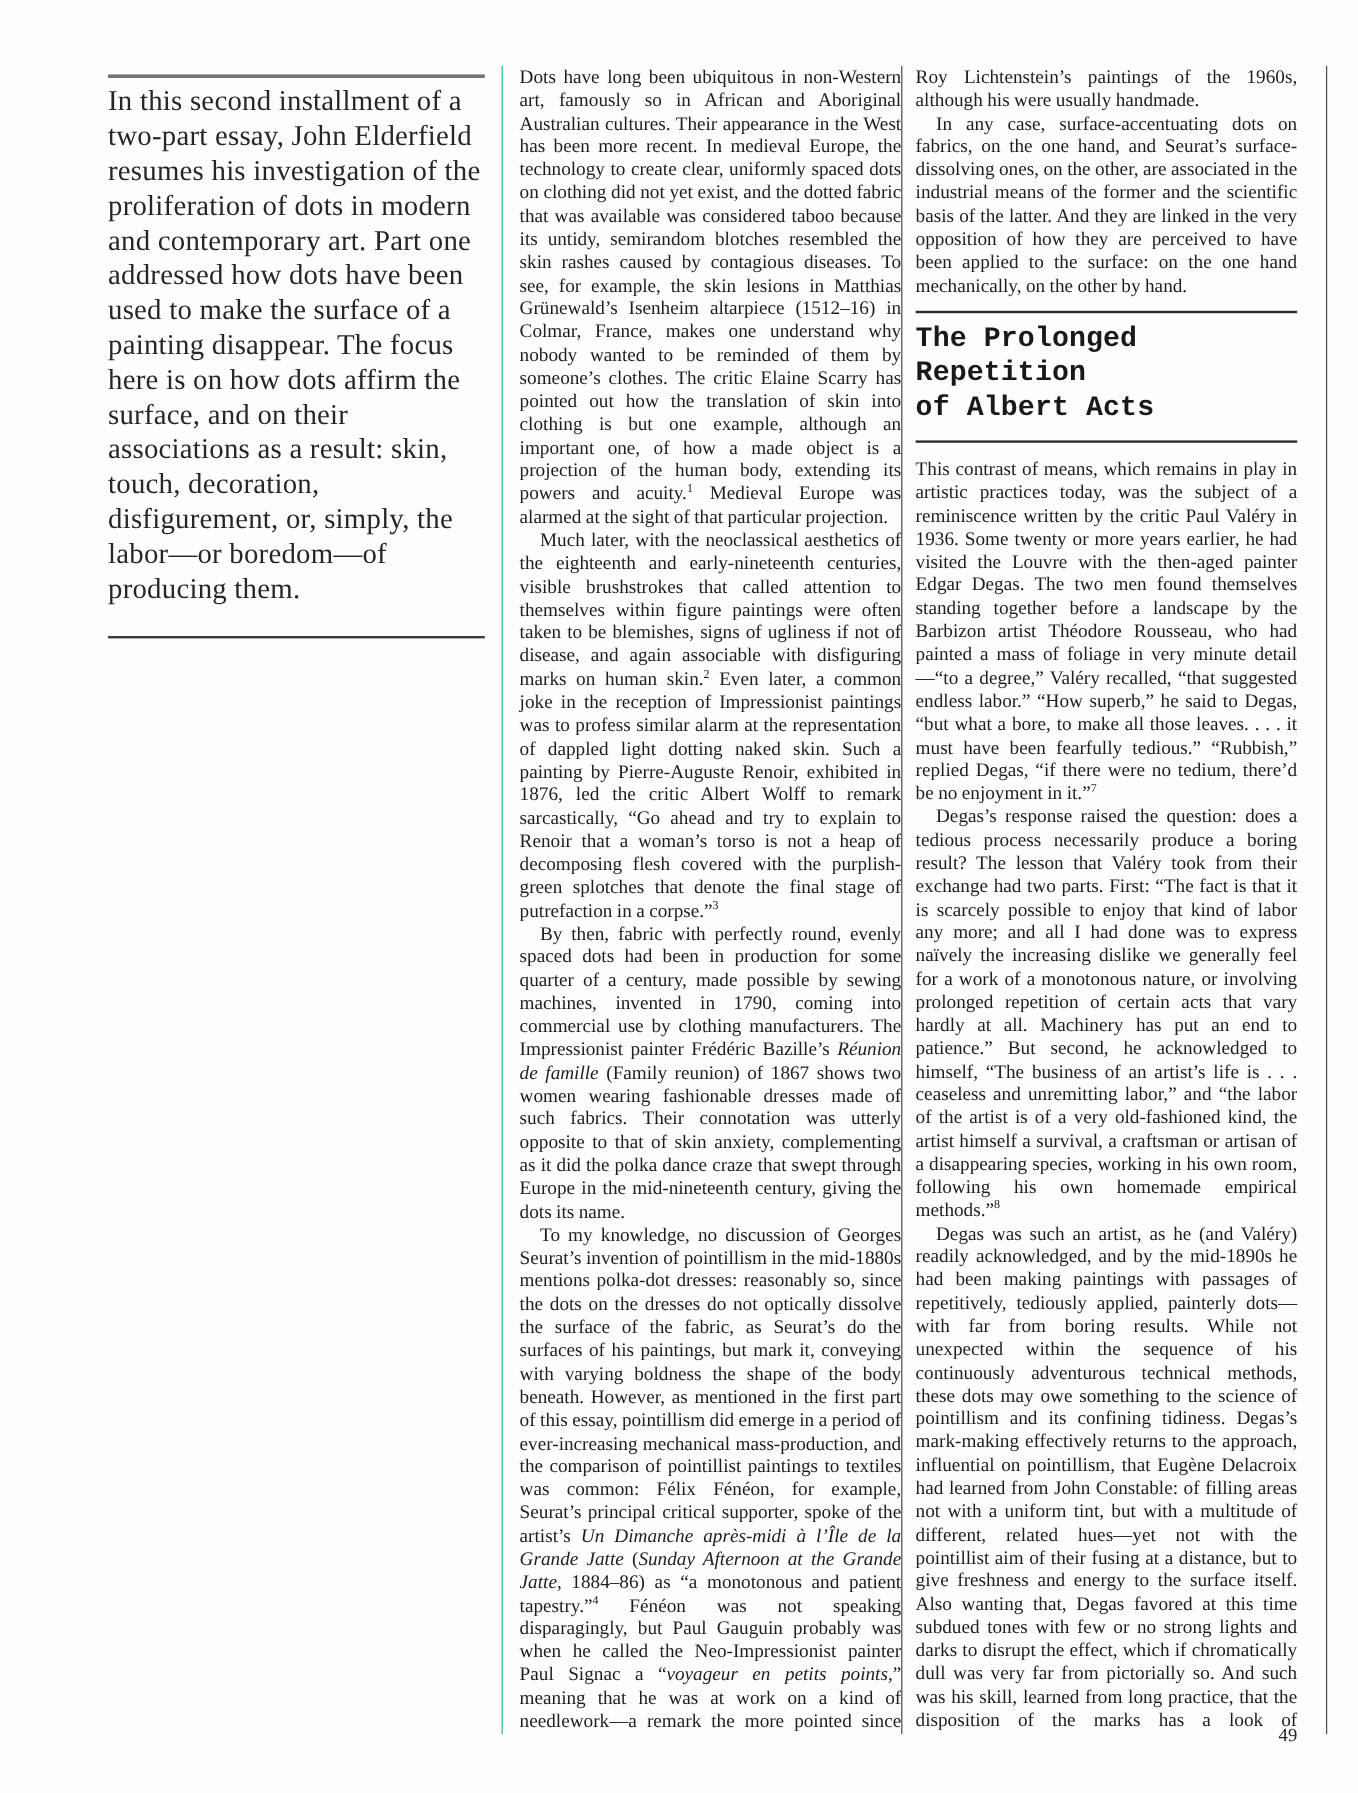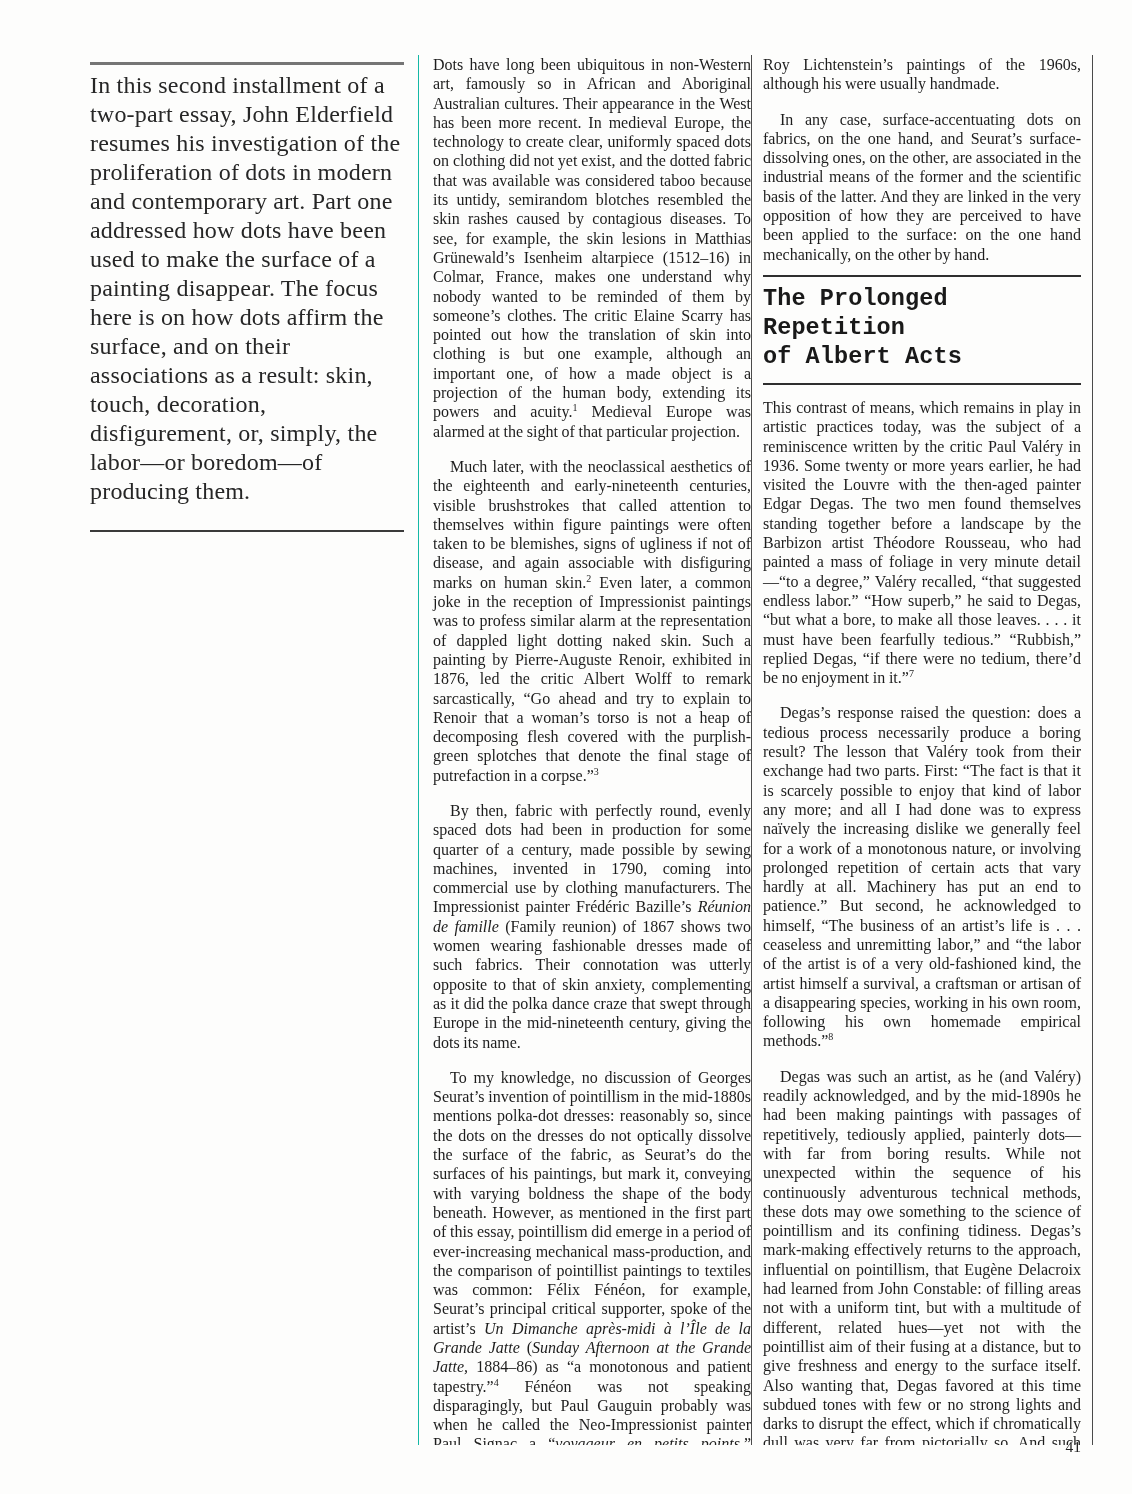--- a/index.html
+++ b/index.html
@@ -53,33 +53,33 @@
     width: 318px;
     border-left: 1px solid #14b8a6;
     padding-left: 14px;
   }
   .col-right {
     left: 751px;
     width: 318px;
     border-left: 1px solid #4a4a4a;
     border-right: 1px solid #4a4a4a;
     padding-left: 11px;
-    padding-right: 11px;
+    padding-right: 24px;
   }
   .para {
     margin: 0;
     font-size: 16px;
     line-height: 19.3px;
     text-align: justify;
     hyphens: auto;
     -webkit-hyphens: auto;
     word-spacing: -0.3px;
     color: #1d1d1d;
   }
-  .para.indent { text-indent: 17px; margin-top: 16px; }
+  .para.indent { text-indent: 17px; }
   .para sup {
     font-size: 10px;
     line-height: 0;
     vertical-align: super;
   }
 
   
   .section-head {
     border-top: 2px solid #2e2e2e;
     border-bottom: 2px solid #2e2e2e;
@@ -138,15 +138,15 @@
         <span>of Albert Acts</span>
       </div>
     </div>
     <div>
         <p class="para">This contrast of means, which remains in play in artistic practices today, was the subject of a reminiscence written by the critic Paul Valéry in 1936. Some twenty or more years earlier, he had visited the Louvre with the then-aged painter Edgar Degas. The two men found themselves standing together before a landscape by the Barbizon artist Théodore Rousseau, who had painted a mass of foliage in very minute detail—“to a degree,” Valéry recalled, “that suggested endless labor.” “How superb,” he said to Degas, “but what a bore, to make all those leaves. . . . it must have been fearfully tedious.” “Rubbish,” replied Degas, “if there were no tedium, there’d be no enjoyment in it.”<sup>7</sup></p>
         <p class="para indent">Degas’s response raised the question: does a tedious process necessarily produce a boring result? The lesson that Valéry took from their exchange had two parts. First: “The fact is that it is scarcely possible to enjoy that kind of labor any more; and all I had done was to express naïvely the increasing dislike we generally feel for a work of a monotonous nature, or involving prolonged repetition of certain acts that vary hardly at all. Machinery has put an end to patience.” But second, he acknowledged to himself, “The business of an artist’s life is . . . ceaseless and unremitting labor,” and “the labor of the artist is of a very old-fashioned kind, the artist himself a survival, a craftsman or artisan of a disappearing species, working in his own room, following his own homemade empirical methods.”<sup>8</sup></p>
         <p class="para indent">Degas was such an artist, as he (and Valéry) readily acknowledged, and by the mid-1890s he had been making paintings with passages of repetitively, tediously applied, painterly dots—with far from boring results. While not unexpected within the sequence of his continuously adventurous technical methods, these dots may owe something to the science of pointillism and its confining tidiness. Degas’s mark-making effectively returns to the approach, influential on pointillism, that Eugène Delacroix had learned from John Constable: of filling areas not with a uniform tint, but with a multitude of different, related hues—yet not with the pointillist aim of their fusing at a distance, but to give freshness and energy to the surface itself. Also wanting that, Degas favored at this time subdued tones with few or no strong lights and darks to disrupt the effect, which if chromatically dull was very far from pictorially so. And such was his skill, learned from long practice, that the disposition of the marks has a look of inevitability. They appear to have drifted of their own accord within and sometimes across the compositional dividers Degas set down, like flotsam left on a beach by a receding tide—yet at the same time, they are conspicuously the record of the “prolonged repetition of certain acts” performed by this particular artist’s guiding hand.</p>
       </div>
   </div>
 
-  <div class="page-number">41</div>
+  <div class="page-number">49</div>
 
 </div>
 
 </body></html>

